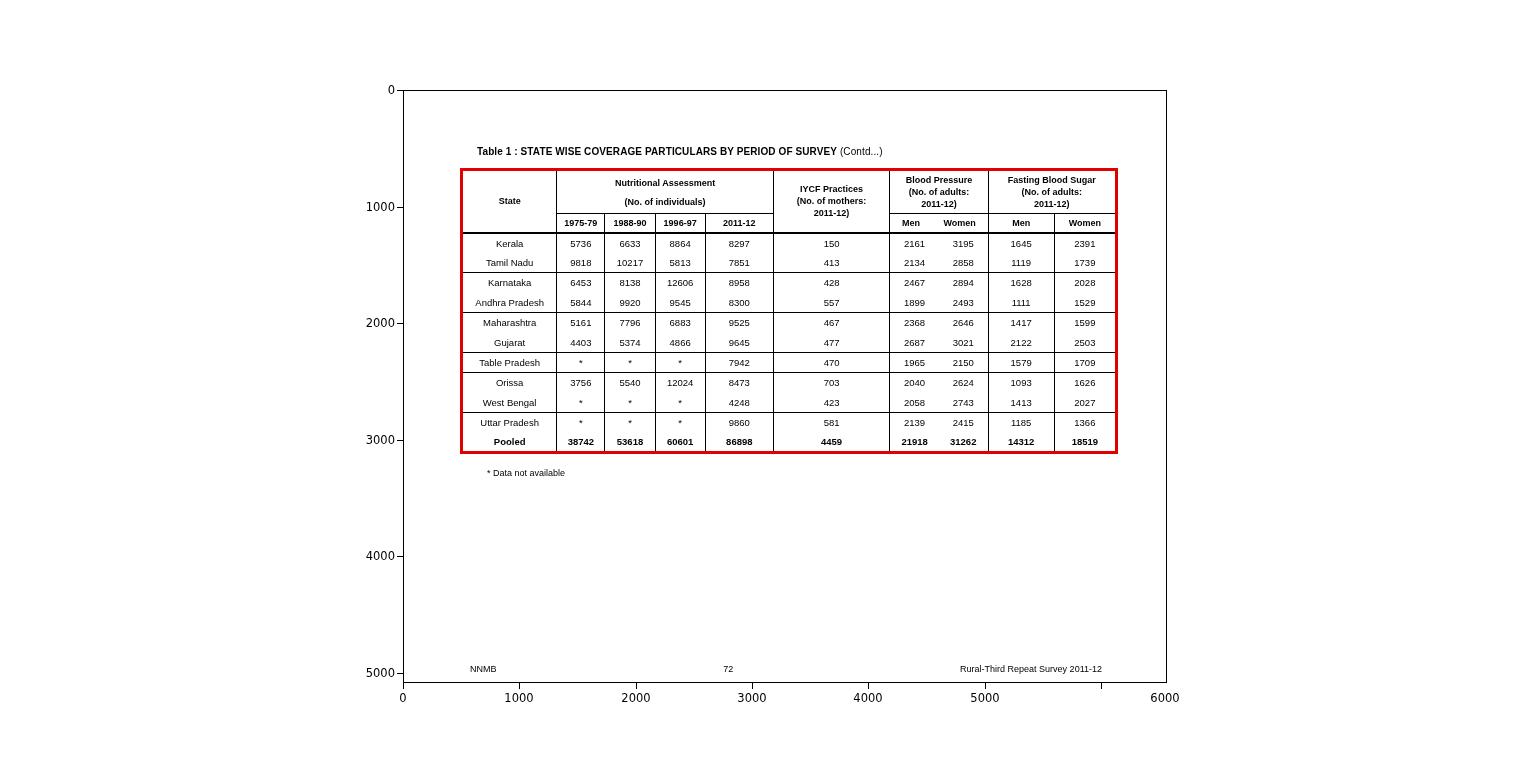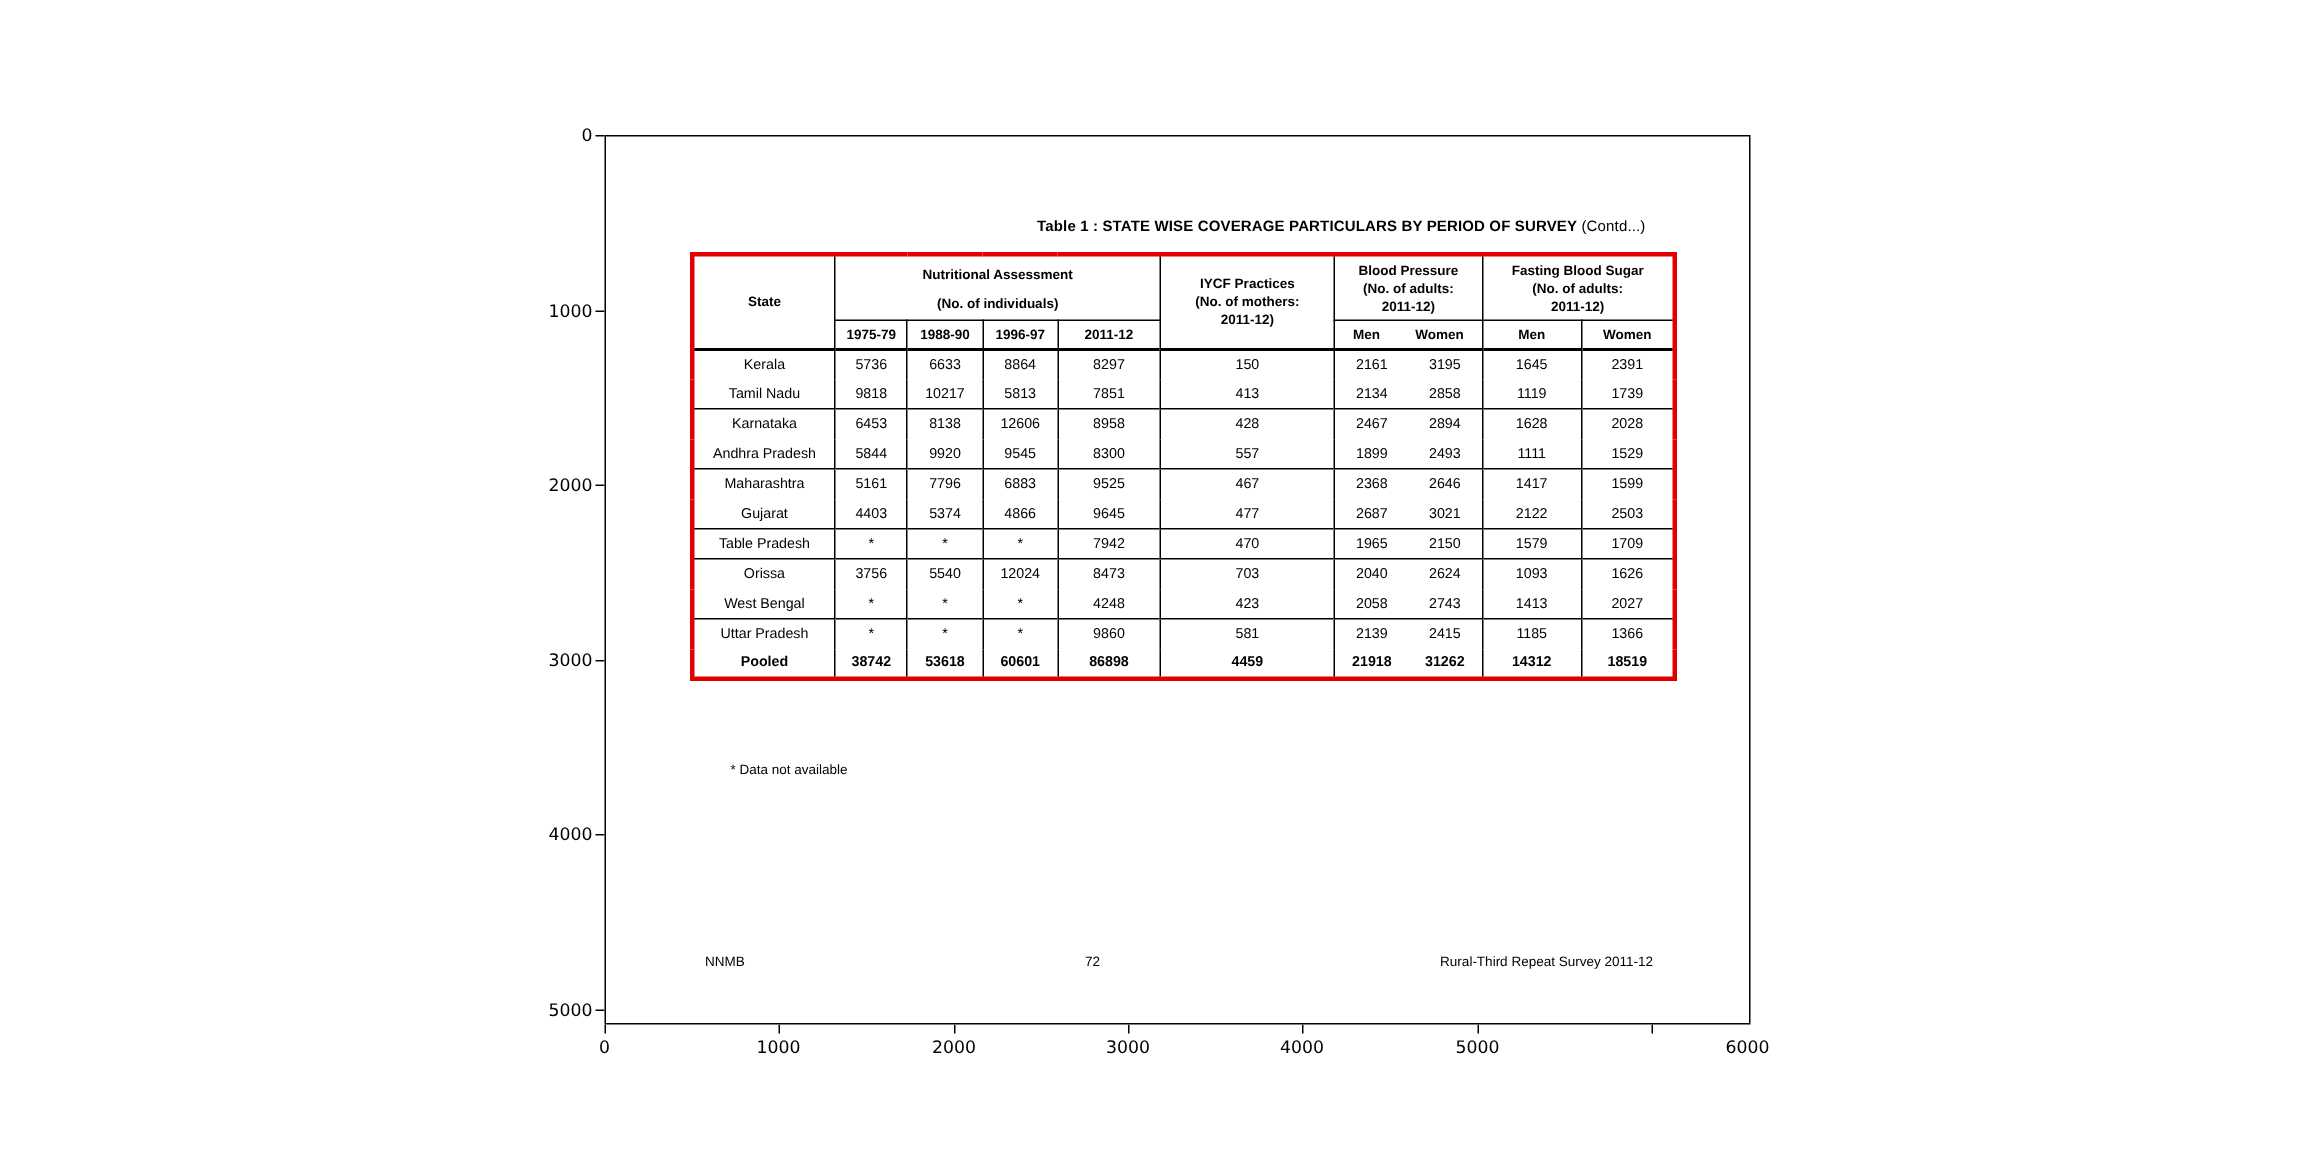--- a/index.html
+++ b/index.html
@@ -8,21 +8,21 @@
   
   .frame{position:absolute;left:403px;top:90px;width:764px;height:593px;
          border:1px solid #000;box-sizing:border-box;background:#fff;}
   .ytick-label{position:absolute;left:340px;width:55px;height:14px;text-align:right;
          font-family:"DejaVu Sans",sans-serif;font-size:11.5px;line-height:14px;}
   .xtick-label{position:absolute;top:691px;width:52px;height:14px;text-align:center;
          font-family:"DejaVu Sans",sans-serif;font-size:11.5px;line-height:14px;}
   .ytick-mark{position:absolute;width:6px;height:1px;background:#000;left:397px;}
   .xtick-mark{position:absolute;width:1px;height:6px;background:#000;top:683px;}
   
-  .doc-title{position:absolute;left:439px;top:146px;width:658px;text-align:right;
+  .doc-title{position:absolute;left:477px;top:146px;width:658px;text-align:left;
          font-size:10px;letter-spacing:0.1px;}
   .doc-title .tmain{font-weight:700;}
   .doc-title .tcontd{font-weight:400;}
   
   .tblwrap{position:absolute;left:460px;top:168px;}
   table.tbl{border-collapse:collapse;table-layout:fixed;width:658px;height:286px;
          border:3px solid #e10000;font-size:9.5px;color:#000;}
   table.tbl td{border-left:1.5px solid #000;border-right:1.5px solid #000;
          padding:0;text-align:center;vertical-align:middle;overflow:hidden;}
   tr.h1{height:44px;}
@@ -31,22 +31,22 @@
   .hb{font-weight:700;font-size:9px;line-height:12px;}
   .bb{border-bottom:1.5px solid #000 !important;}
   .bb2{border-bottom:2px solid #000 !important;}
   tr.h2 td{border-bottom:2px solid #000;}
   tr.grp td{border-top:1.5px solid #000;}
   tr.bold td{font-weight:700;}
   td.state{text-align:left;padding-left:5px;}
   .pair{display:flex;justify-content:space-around;align-items:center;width:100%;}
   .hgap{margin-top:7px;}
   
-  .footnote{position:absolute;left:487px;top:468px;font-size:9px;margin-top:40px;}
-  .pagefooter{position:absolute;left:460px;top:636px;width:658px;display:flex;
+  .footnote{position:absolute;left:487px;top:468px;font-size:9px;}
+  .pagefooter{position:absolute;left:460px;top:664px;width:658px;display:flex;
          justify-content:space-between;font-size:9px;box-sizing:border-box;
          padding:0 16px 0 10px;text-align:center;}
 </style>
 </head>
 <body>
 
 <div id="root">
 
   <div class="ytick-mark" style="top:90px"></div>
   <div class="ytick-mark" style="top:207px"></div>

